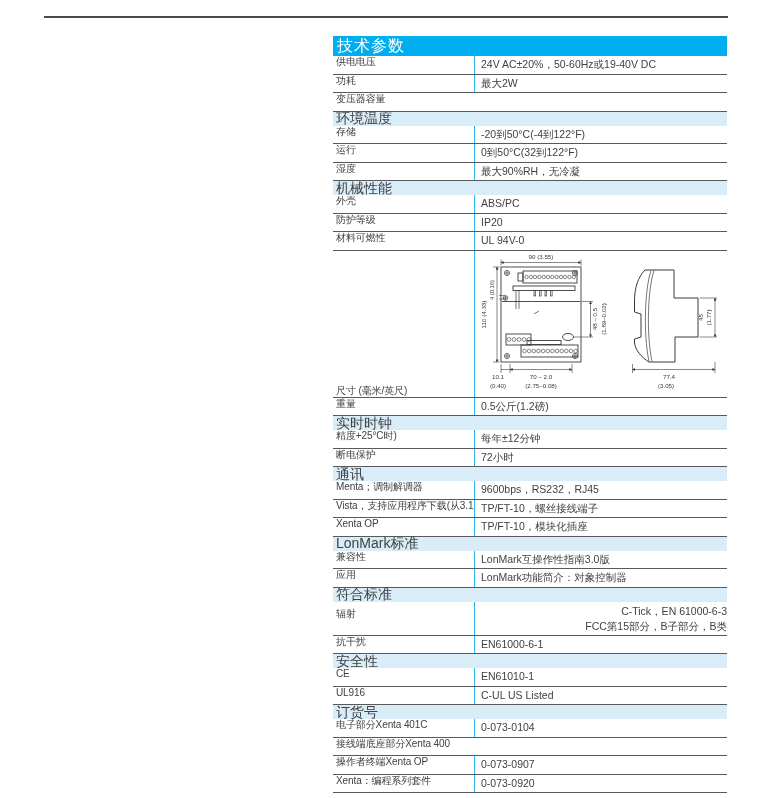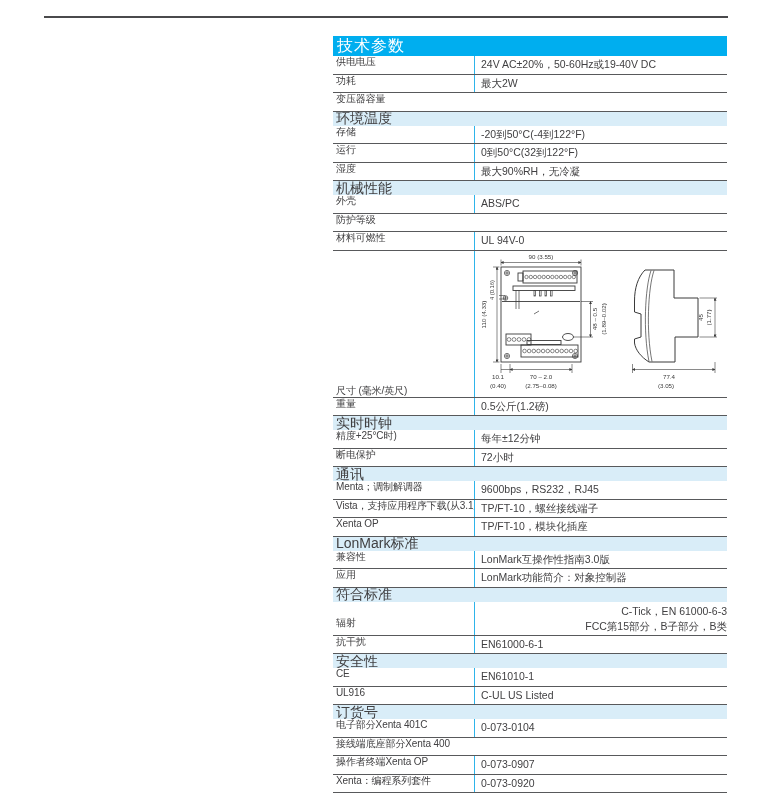--- a/index.html
+++ b/index.html
@@ -18,21 +18,21 @@
   .row.section{height:14px;background:#D9EDF8;align-items:center}
   .row.multi{height:34px;align-items:flex-start}
   .row.drawing{height:147px;align-items:flex-end}
   .cell{box-sizing:border-box;font-size:10.5px;line-height:1.2;white-space:nowrap}
   .label{width:141px;flex:0 0 141px;padding-left:3px;font-size:10px;letter-spacing:-0.1px;overflow:hidden}
   .section-label{width:auto;flex:1 1 auto;font-size:14px;letter-spacing:0;padding-left:3px}
   .value{
     flex:1 1 auto;border-left:1.5px solid #2EB4EA;padding-left:6px;
     align-self:stretch;display:flex;align-items:center;overflow:hidden;
   }
-  .row.multi .label{padding-top:15px}
+  .row.multi .label{padding-top:6px}
   .row.multi .value{flex-direction:column;align-items:flex-end;justify-content:flex-start;padding-top:2.5px}
   .row.multi .value div{line-height:15px}
   .row.drawing .label{padding-top:3px}
   .row.drawing .value{align-items:flex-start;padding-left:2px;padding-top:1px}
   svg text{font-family:"Liberation Sans","DejaVu Sans",sans-serif}
 </style>
 </head>
 <body>
 
 <div class="page">
@@ -68,20 +68,21 @@
   </div>
         <div class="row section">
     <div class="cell section-label">机械性能</div>
   </div>
         <div class="row data">
     <div class="cell label">外壳</div>
     <div class="cell value">ABS/PC</div>
   </div>
         <div class="row data">
     <div class="cell label">防护等级</div>
+    <div class="cell value">IP20</div>
   </div>
         <div class="row data">
     <div class="cell label">材料可燃性</div>
     <div class="cell value">UL 94V-0</div>
   </div>
         <div class="row data drawing">
     <div class="cell label">尺寸 (毫米/英尺)</div>
     <div class="cell value">
       <svg width="244" height="142" viewBox="0 0 244 142">
         <defs>

